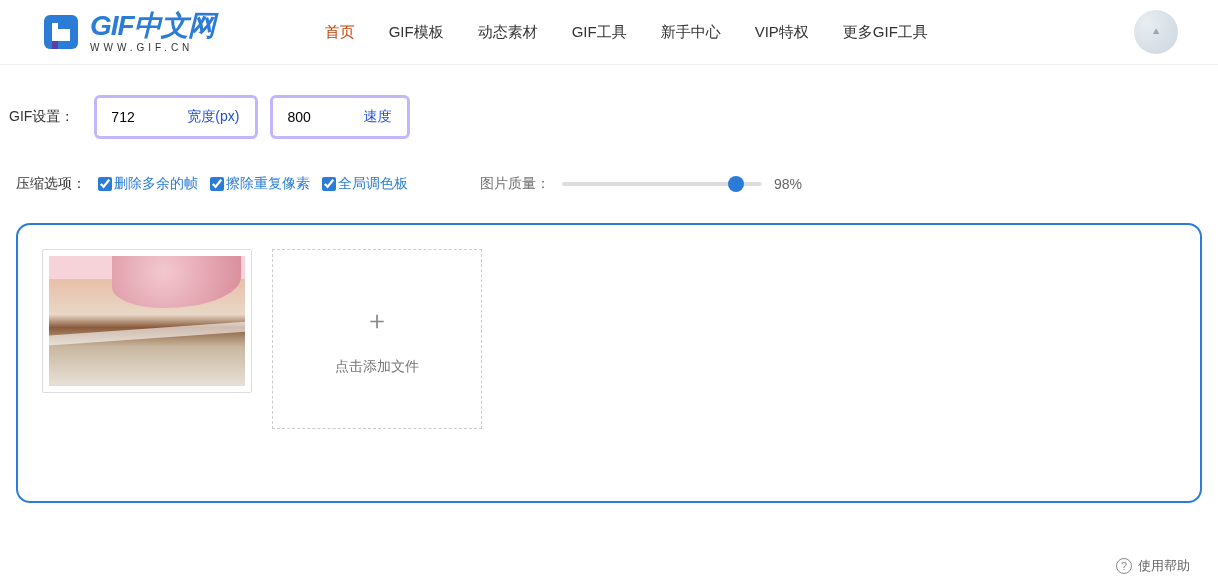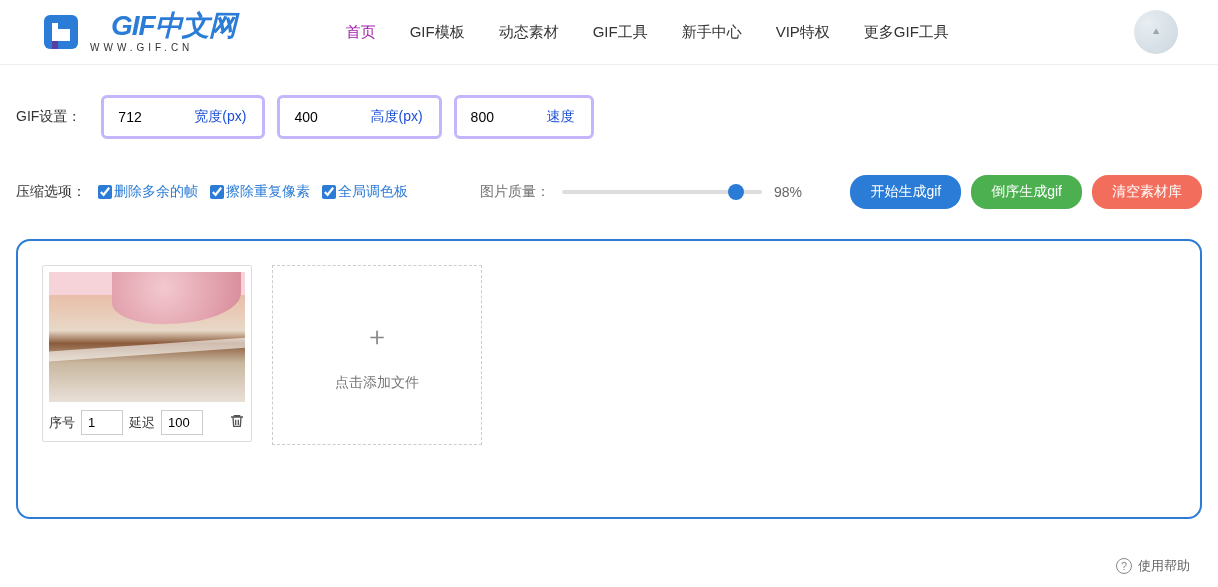--- a/index.html
+++ b/index.html
@@ -2,27 +2,27 @@
 <html><head>
 <meta charset="utf-8">
 <style>
 * { box-sizing: border-box; margin: 0; padding: 0; }
 body { font-family: "Microsoft YaHei", Arial, sans-serif; font-size: 14px; color: #333; background: #fff; width: 1218px; }
 .header { display: flex; align-items: center; padding: 10px 40px; border-bottom: 1px solid #eee; }
 .logo { display: flex; align-items: center; gap: 8px; }
 .logo-mark { width: 42px; height: 42px; position: relative; }
 .logo-mark svg { width: 42px; height: 42px; }
 .logo-text { display: flex; flex-direction: column; }
-.logo-main { font-size: 28px; font-weight: bold; color: #2b7cd6; font-style: italic; letter-spacing: -1px; line-height: 1; margin-left: 21px; }
+.logo-main { font-size: 28px; font-weight: bold; color: #2b7cd6; font-style: italic; letter-spacing: -1px; line-height: 1; }
 .logo-sub { font-size: 10px; letter-spacing: 4px; color: #333; margin-top: 2px; }
 .nav { display: flex; gap: 34px; margin-left: 110px; }
 .nav-item { color: #333; cursor: pointer; font-size: 15px; }
-.nav-item.active { color: #a21caf; }
+.nav-item.active { color: #c2410c; }
 .avatar { margin-left: auto; width: 44px; height: 44px; border-radius: 50%; background: radial-gradient(circle at 30% 30%, #e8eef2, #cbd6de); display: flex; align-items: center; justify-content: center; color: #9aa6af; font-size: 8px; }
-.settings-row { display: flex; align-items: center; gap: 12px; padding: 30px 16px 16px 16px; }
+.settings-row { display: flex; align-items: center; gap: 12px; padding: 30px 16px 16px 9px; }
 .settings-label { color: #333; margin-right: 8px; }
 .input-group { display: flex; align-items: center; border: 3px solid #c4b5fd; border-radius: 6px; overflow: hidden; }
 .input-group input { border: none; outline: none; padding: 10px 14px; width: 90px; font-size: 14px; }
 .input-group .unit { padding: 10px 16px 10px 0; color: #1d4ed8; }
 .options-row { display: flex; align-items: center; padding: 20px 16px; gap: 12px; }
 .opts-label { color: #333; }
 .chk { display: flex; align-items: center; gap: 2px; color: #2b7cd6; cursor: pointer; }
 .chk input { accent-color: #2b7cd6; width: 14px; height: 14px; }
 .quality { display: flex; align-items: center; gap: 12px; margin-left: 60px; }
 .quality-label { color: #737373; }
@@ -80,24 +80,20 @@
   <div class="avatar">⛰</div>
 </div>
 
 <div class="settings-row">
   <span class="settings-label">GIF设置：</span>
   <div class="input-group">
     <input type="text" value="712" style="">
     <span class="unit">宽度(px)</span>
   </div>
   <div class="input-group">
-    <input type="text" value="400" style="">
-    <span class="unit">高度(px)</span>
-  </div>
-  <div class="input-group">
     <input type="text" value="800" style="">
     <span class="unit">速度</span>
   </div>
 </div>
 
 <div class="options-row">
   <span class="opts-label">压缩选项：</span>
   <label class="chk">
     <input type="checkbox" checked="" style="">
     <span>删除多余的帧</span>
@@ -108,42 +104,25 @@
   </label>
   <label class="chk">
     <input type="checkbox" checked="" style="">
     <span>全局调色板</span>
   </label>
   <div class="quality">
     <span class="quality-label">图片质量：</span>
     <input type="range" class="slider" min="0" max="100" value="90" style="">
     <span class="quality-val">98%</span>
   </div>
-  <div class="btns">
-    <button class="btn btn-blue">开始生成gif</button>
-    <button class="btn btn-green">倒序生成gif</button>
-    <button class="btn btn-red">清空素材库</button>
-  </div>
 </div>
 
 <div class="canvas">
   <div class="frame-card">
     <div class="thumb"></div>
-    <div class="frame-controls">
-      <span>序号</span>
-      <input type="text" value="1" style="">
-      <span>延迟</span>
-      <input type="text" value="100" style="">
-      <span class="trash">
-        <svg viewBox="0 0 24 24" fill="none" stroke="#555" stroke-width="2">
-            <path d="M3 6h18M8 6V4h8v2M6 6l1 14h10l1-14"></path>
-            <path d="M10 10v8M14 10v8"></path>
-          </svg>
-      </span>
-    </div>
   </div>
   <div class="add-card">
     <span class="plus">＋</span>
     <span>点击添加文件</span>
   </div>
 </div>
 
 <div class="footer-help">
   <span class="qicon">?</span>
   <span>使用帮助</span>

